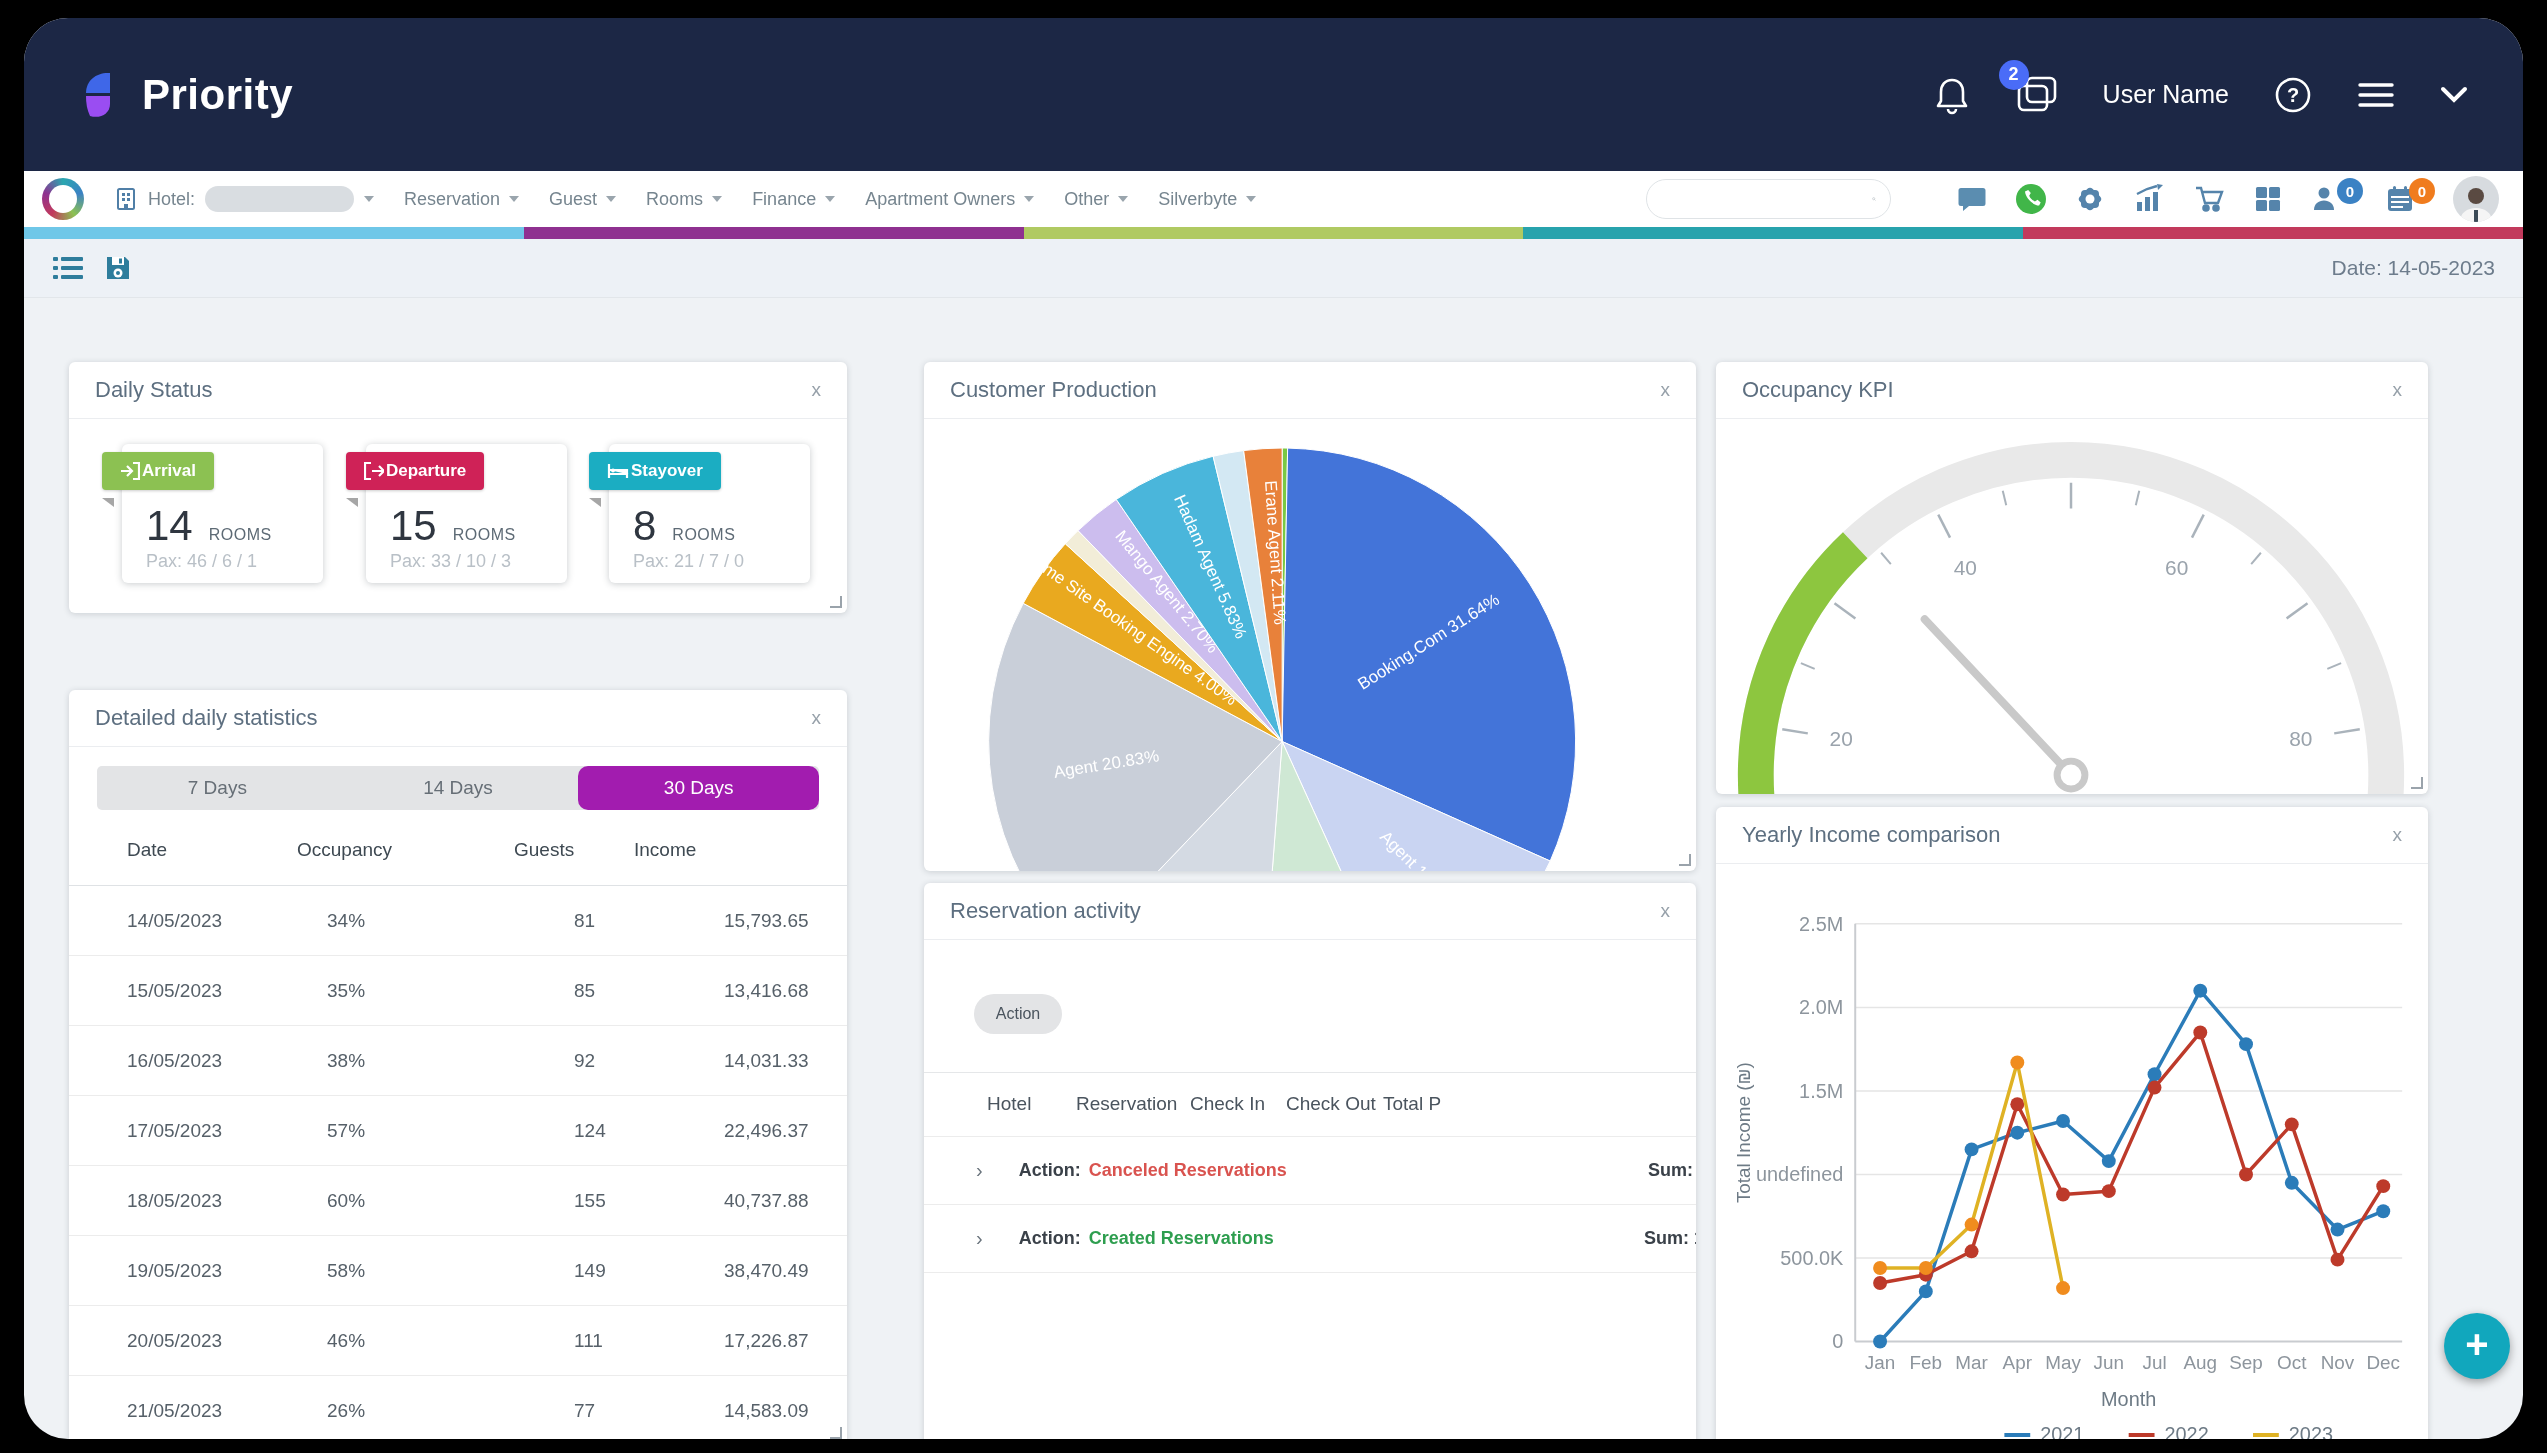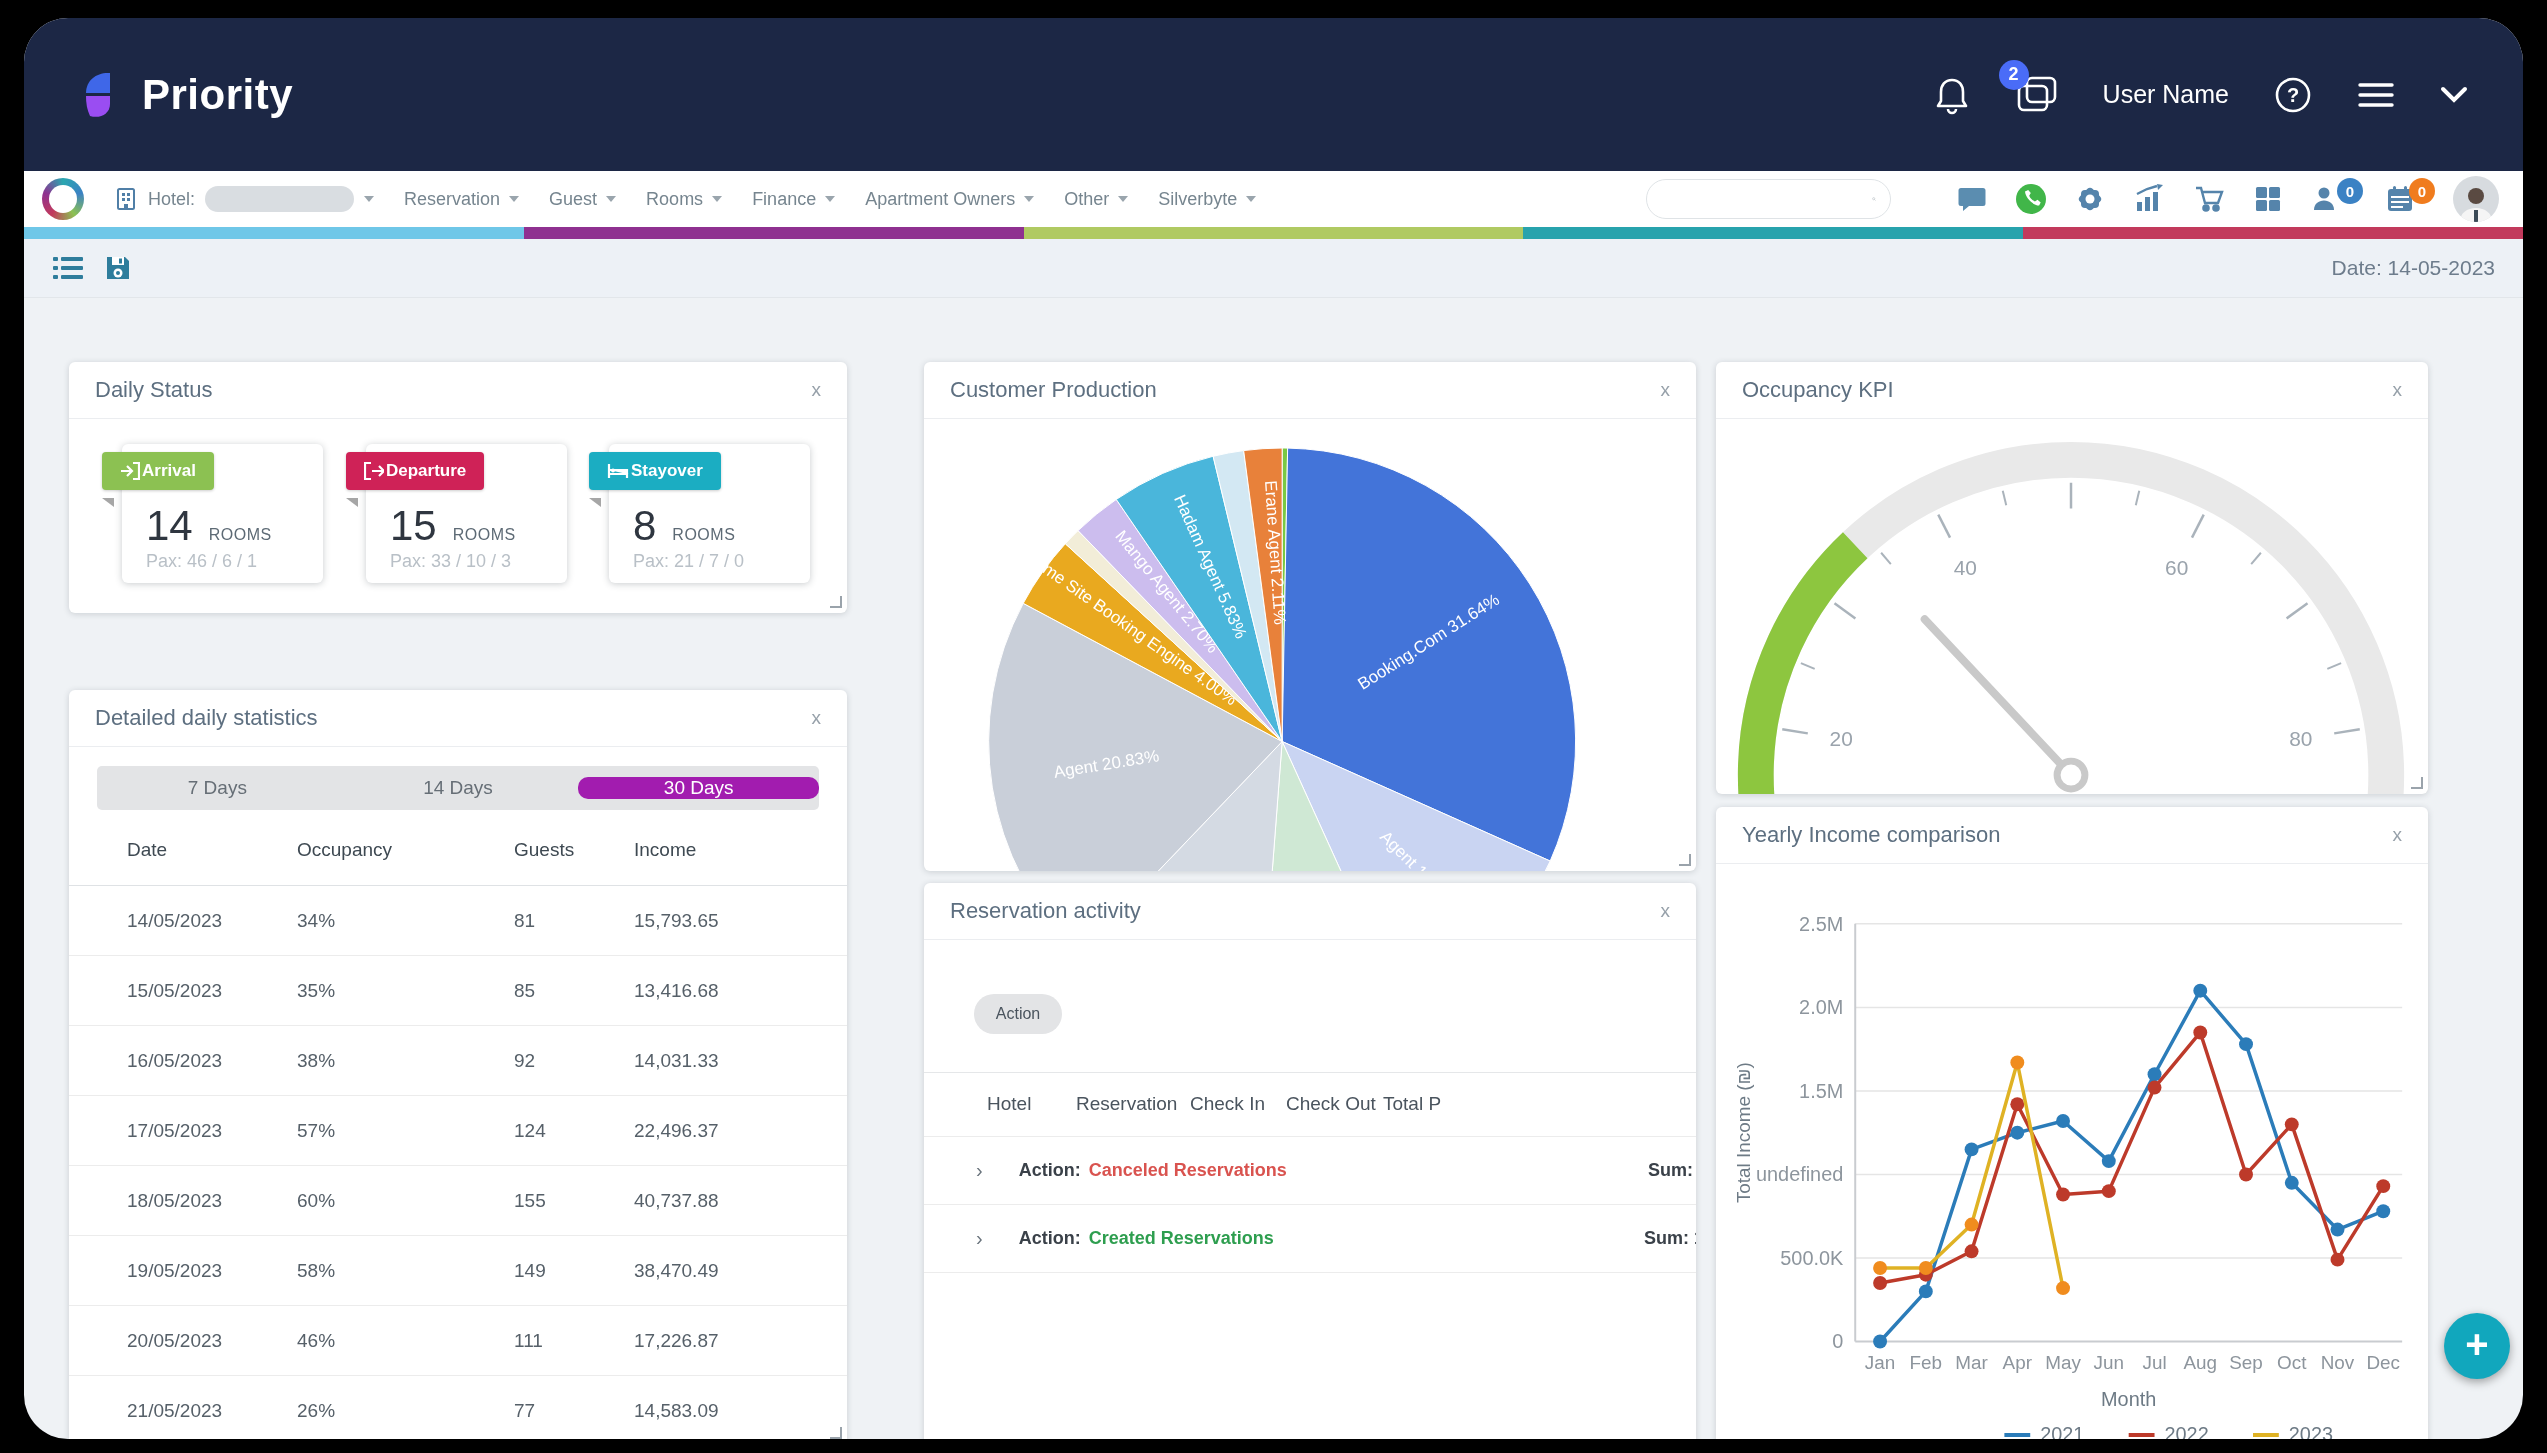--- a/index.html
+++ b/index.html
@@ -56,26 +56,26 @@
   .tile{position:absolute;top:82px;width:201px;height:139px;background:#fff;border-radius:6px;box-shadow:0 1px 7px rgba(40,50,60,.25);}
   .tile.t1{left:53px;} .tile.t2{left:297px;} .tile.t3{left:540px;}
   .ribbon{position:absolute;left:-20px;top:8px;height:38px;padding:0 18px;border-radius:4px;display:flex;align-items:center;gap:2px;color:#fff;font-size:17px;font-weight:600;box-shadow:0 1px 3px rgba(0,0,0,.2);}
   .fold{position:absolute;left:0;top:46px;width:0;height:0;border-right:12px solid rgba(0,0,0,.35);border-bottom:9px solid transparent;}
   .tile-num-row{position:absolute;left:24px;top:58px;display:flex;align-items:baseline;gap:16px;}
   .tile-num{font-size:42px;color:#2f3640;font-weight:500;}
   .tile-rooms{font-size:16px;color:#5d6a75;letter-spacing:0.5px;}
   .tile-pax{position:absolute;left:24px;top:107px;font-size:18px;color:#b9c0c7;}
 
   
-  .tabs{position:absolute;left:28px;right:28px;top:76px;height:44px;background:#e3e4e6;border-radius:5px;display:flex;overflow:hidden;align-items:center;}
+  .tabs{position:absolute;left:28px;right:28px;top:76px;height:44px;background:#e3e4e6;border-radius:5px;display:flex;overflow:hidden;}
   .tab{flex:1;display:flex;align-items:center;justify-content:center;font-size:19px;color:#666e76;cursor:pointer;}
   .tab.active{background:#a21caf;color:#fff;border-radius:10px;}
   .shead{position:absolute;top:149px;left:0;right:0;display:grid;grid-template-columns:170px 217px 120px 1fr;padding-left:58px;font-size:19px;color:#3e4952;font-weight:500;}
   .srows{position:absolute;top:195px;left:0;right:0;border-top:1px solid #dfe2e5;}
-  .srow{display:grid;grid-template-columns:170px 217px 120px 1fr;padding-left:58px;height:69px;align-items:center;border-bottom:1px solid #ececec;font-size:19px;color:#566069;}
+  .srow{display:grid;grid-template-columns:170px 217px 120px 1fr;padding-left:58px;height:69px;align-items:center;border-bottom:1px solid #ececec;font-size:19px;color:#566069;gap:30px;}
 
   
   .action-btn{position:absolute;left:50px;top:111px;width:88px;height:40px;background:#e3e4e6;border-radius:20px;display:flex;align-items:center;justify-content:center;font-size:16px;color:#4a545e;cursor:pointer;}
   .ra-hr{position:absolute;left:0;right:0;top:189px;border-top:1px solid #e5e7e9;}
   .rhead{position:absolute;top:189px;left:0;right:0;height:64px;display:grid;grid-template-columns:63px 89px 114px 96px 97px 1fr;align-items:center;font-size:19px;color:#4a545e;font-weight:500;}
   .rrows{position:absolute;top:253px;left:0;right:0;}
   .rrow{position:relative;height:67px;border-top:1px solid #ececec;display:flex;align-items:center;padding-left:52px;font-size:18px;}
   .rrow .chev{color:#6a747d;font-size:20px;margin-right:36px;cursor:pointer;}
   .rrow .pfx{font-weight:700;color:#3a4149;margin-right:8px;}
   .rrow .sum{position:absolute;right:-18px;font-weight:700;color:#3a4149;white-space:nowrap;}

